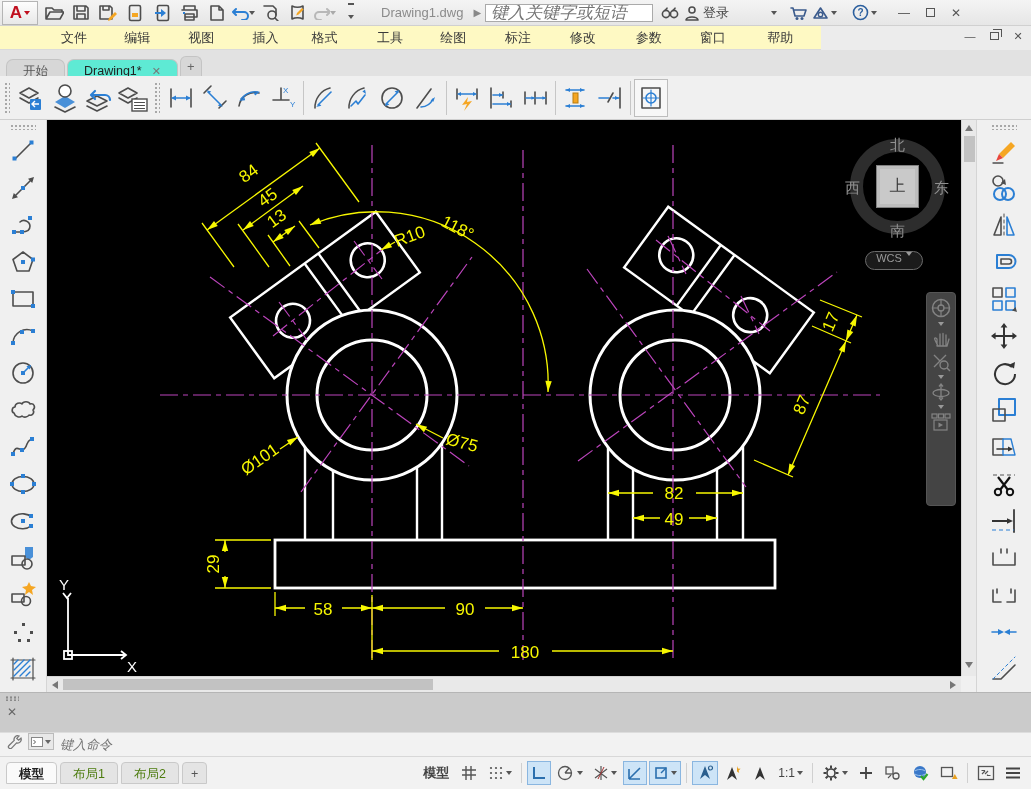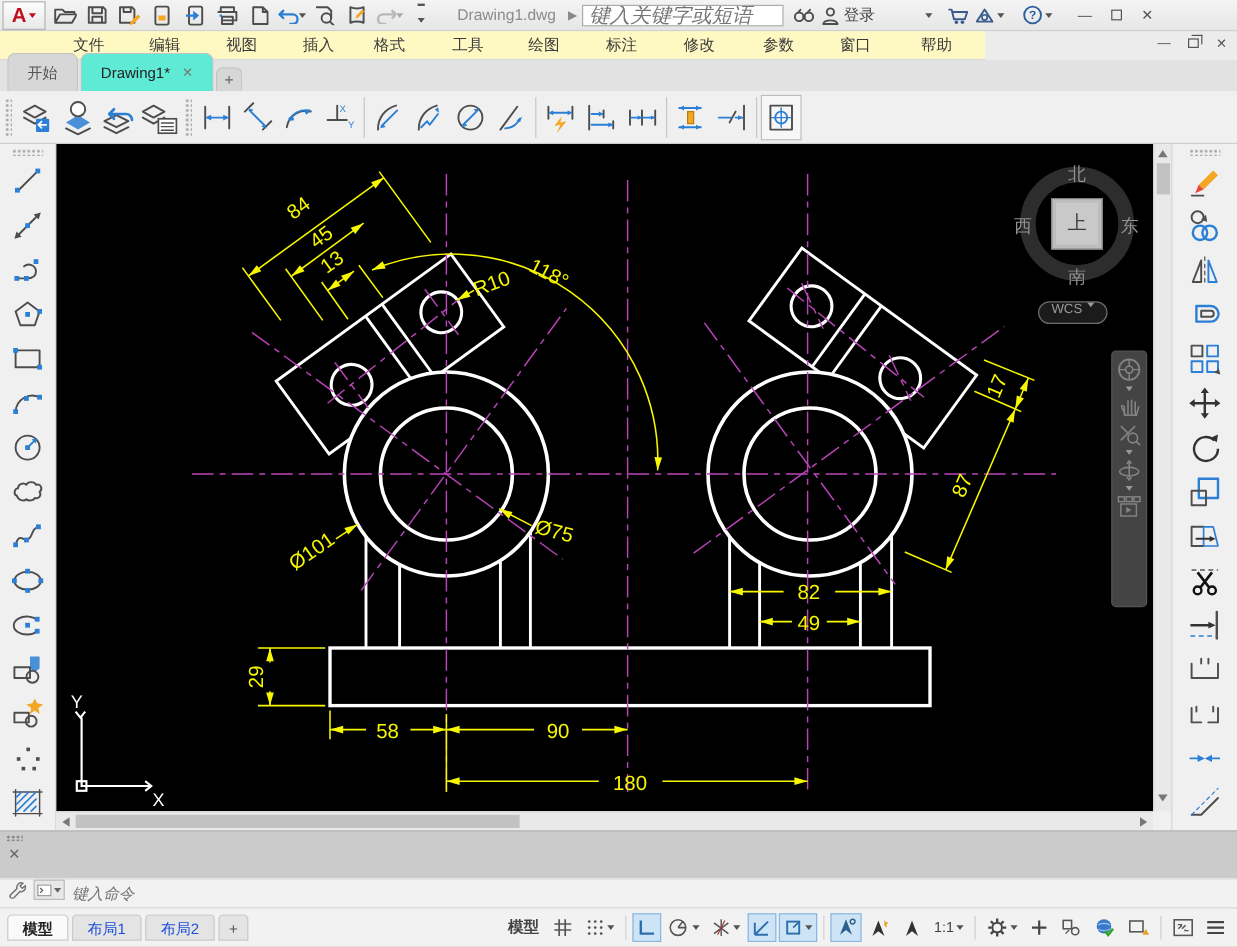--- a/index.html
+++ b/index.html
@@ -25,21 +25,21 @@
   .boxglyph{width:9px;height:9px;border:1.6px solid #555}
   
   #menubar{left:0;top:26px;width:821px;height:24px;background:#fef9c3;border-bottom:1px solid #dadada;display:flex;align-items:center;padding-left:50px}
   .menu-item{padding:0 11px;height:24px;line-height:24px;color:#3a3a3a;font-size:13px}
   #docctl{position:absolute;right:4px;top:28px;display:flex;gap:6px}
   .docbtn{width:18px;height:16px;display:flex;align-items:center;justify-content:center;color:#555;font-size:11px}
   .restore{width:9px;height:8px;border:1.4px solid #555;position:relative}
   .restore:before{content:"";position:absolute;left:2px;top:-4px;width:8px;height:7px;border:1.4px solid #555;border-bottom:none;border-left:none}
   
   #tabrow{left:0;top:50px;width:1031px;height:26px;background:#e2e2e2;display:flex;align-items:flex-end;padding-left:6px}
-  .ftab{height:32px;line-height:22px;padding:0 16px;border:1px solid #c4c4c4;border-bottom:none;border-radius:7px 7px 0 0;background:#d7d7d7;color:#555;font-size:12.5px;margin-right:2px;display:flex;align-items:center;gap:10px}
+  .ftab{height:17px;line-height:22px;padding:0 16px;border:1px solid #c4c4c4;border-bottom:none;border-radius:7px 7px 0 0;background:#d7d7d7;color:#555;font-size:12.5px;margin-right:2px;display:flex;align-items:flex-start;gap:10px}
   .ftab.active{background:#5eead4;color:#222}
   .tab-close{color:#777;font-size:11px}
   .tab-add{width:22px;height:20px;border:1px solid #c4c4c4;border-bottom:none;border-radius:6px 6px 0 0;background:#d7d7d7;text-align:center;line-height:19px;color:#666}
   
   #toolbar{left:0;top:76px;width:1031px;height:44px;background:#f0f0f0;border-bottom:1px solid #cfcfcf;display:flex;align-items:center}
   .vgrip{width:6px;height:32px;margin:0 4px;background-image:radial-gradient(circle,#a8a8a8 1px,transparent 1.3px);background-size:4px 4px;background-position:0 0}
   .tbico{width:34px;height:38px;display:flex;align-items:center;justify-content:center}
   #layercombo{width:298px;height:28px;border:1px solid #9a9a9a;background:#e9e9e9;display:flex;align-items:center;gap:5px;padding:0 6px;font-size:13px;color:#222}
   #layercombo .spacer{flex:1}
   .swatch{width:13px;height:13px;background:#f7ef5a;border:1px solid #888}
@@ -76,21 +76,21 @@
   #cmdhist{left:0;top:692px;width:1031px;height:40px;background:#cbcbcb;border-top:1px solid #b5b5b5;display:flex}
   #cmdhist .gutter{width:24px;display:flex;flex-direction:column;align-items:center;padding-top:3px;gap:4px}
   .gutter-grip{width:14px;height:5px;background-image:radial-gradient(circle,#8a8a8a 1px,transparent 1.3px);background-size:4px 3px}
   .gutter-x{color:#666;font-size:12px}
   #cmdhist .lines{font-family:"Liberation Mono",monospace;font-size:13.5px;color:#111;padding-top:2px;line-height:18px}
   #cmdinput{left:0;top:732px;width:1031px;height:24px;background:#f2f2f2;border-top:1px solid #ddd;display:flex;gap:6px;padding-left:6px}
   #cmdinput input{border:none;outline:none;background:transparent;font-style:italic;color:#888;font-size:13px;width:300px;font-family:"Liberation Sans",sans-serif}
   .cmdbtn{width:26px;height:17px;border:1px solid #bbb;background:#e8e8e8;display:flex;align-items:center;justify-content:center;gap:2px;font-size:9px;color:#555}
   
   #statusbar{left:0;top:756px;width:1031px;height:33px;background:#f2f2f2;border-top:1px solid #d8d8d8;display:flex;align-items:center;padding:0 6px}
-  .ltab{height:22px;line-height:22px;padding:0 12px;border:1px solid #c9c9c9;border-radius:4px 4px 0 0;background:#e4e4e4;color:#1d4ed8;font-size:12.5px;margin-right:3px}
+  .ltab{height:22px;line-height:22px;padding:0 12px;border:1px solid #c9c9c9;border-radius:4px 4px 0 0;background:#e4e4e4;color:#4d7c0f;font-size:12.5px;margin-right:3px}
   .ltab.active{background:#fafafa;color:#222;font-weight:bold}
   .ltab.add{padding:0 8px;color:#555}
   #statusright{margin-left:auto;display:flex;align-items:center;gap:2px}
   .stg{height:24px;min-width:24px;padding:0 3px;display:flex;align-items:center;justify-content:flex-end;gap:2px;border:1px solid transparent}
   .stg.on{background:#cde4f7;border-color:#8ab6e0}
   .model-txt{font-weight:bold;color:#444;font-size:13px;padding:0 5px}
   .scale-txt{font-size:12px;color:#444}
   .ssep{width:1px;height:20px;background:#d0d0d0;margin:0 3px}
 </style>
 </head>

